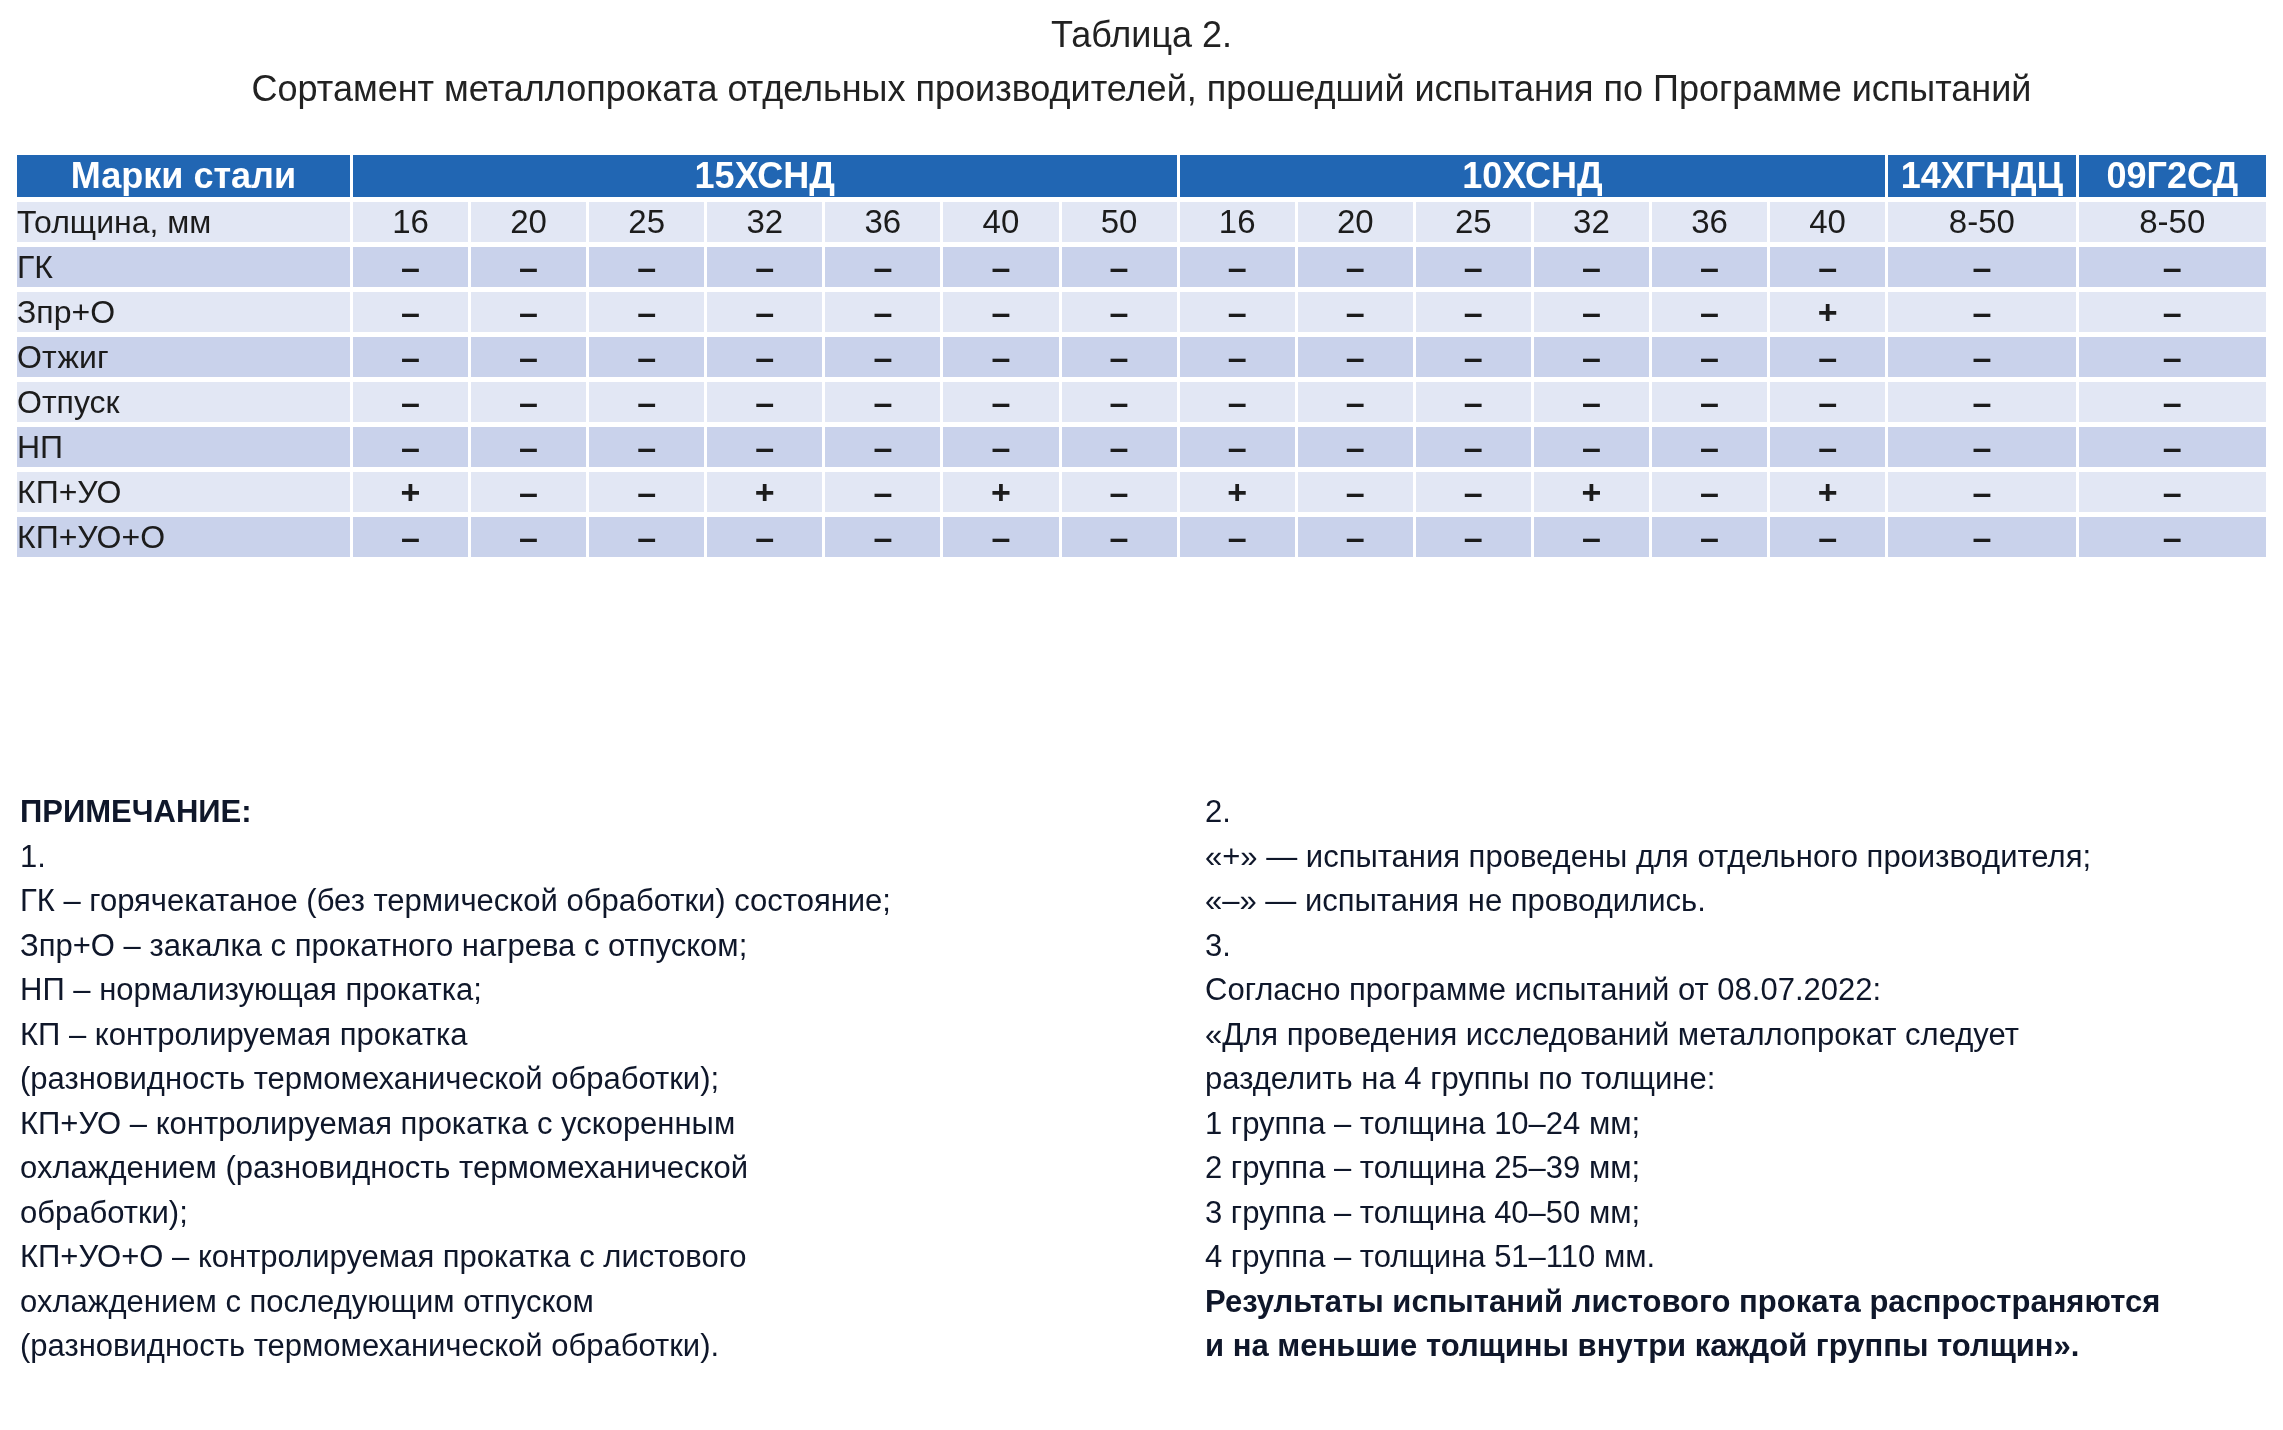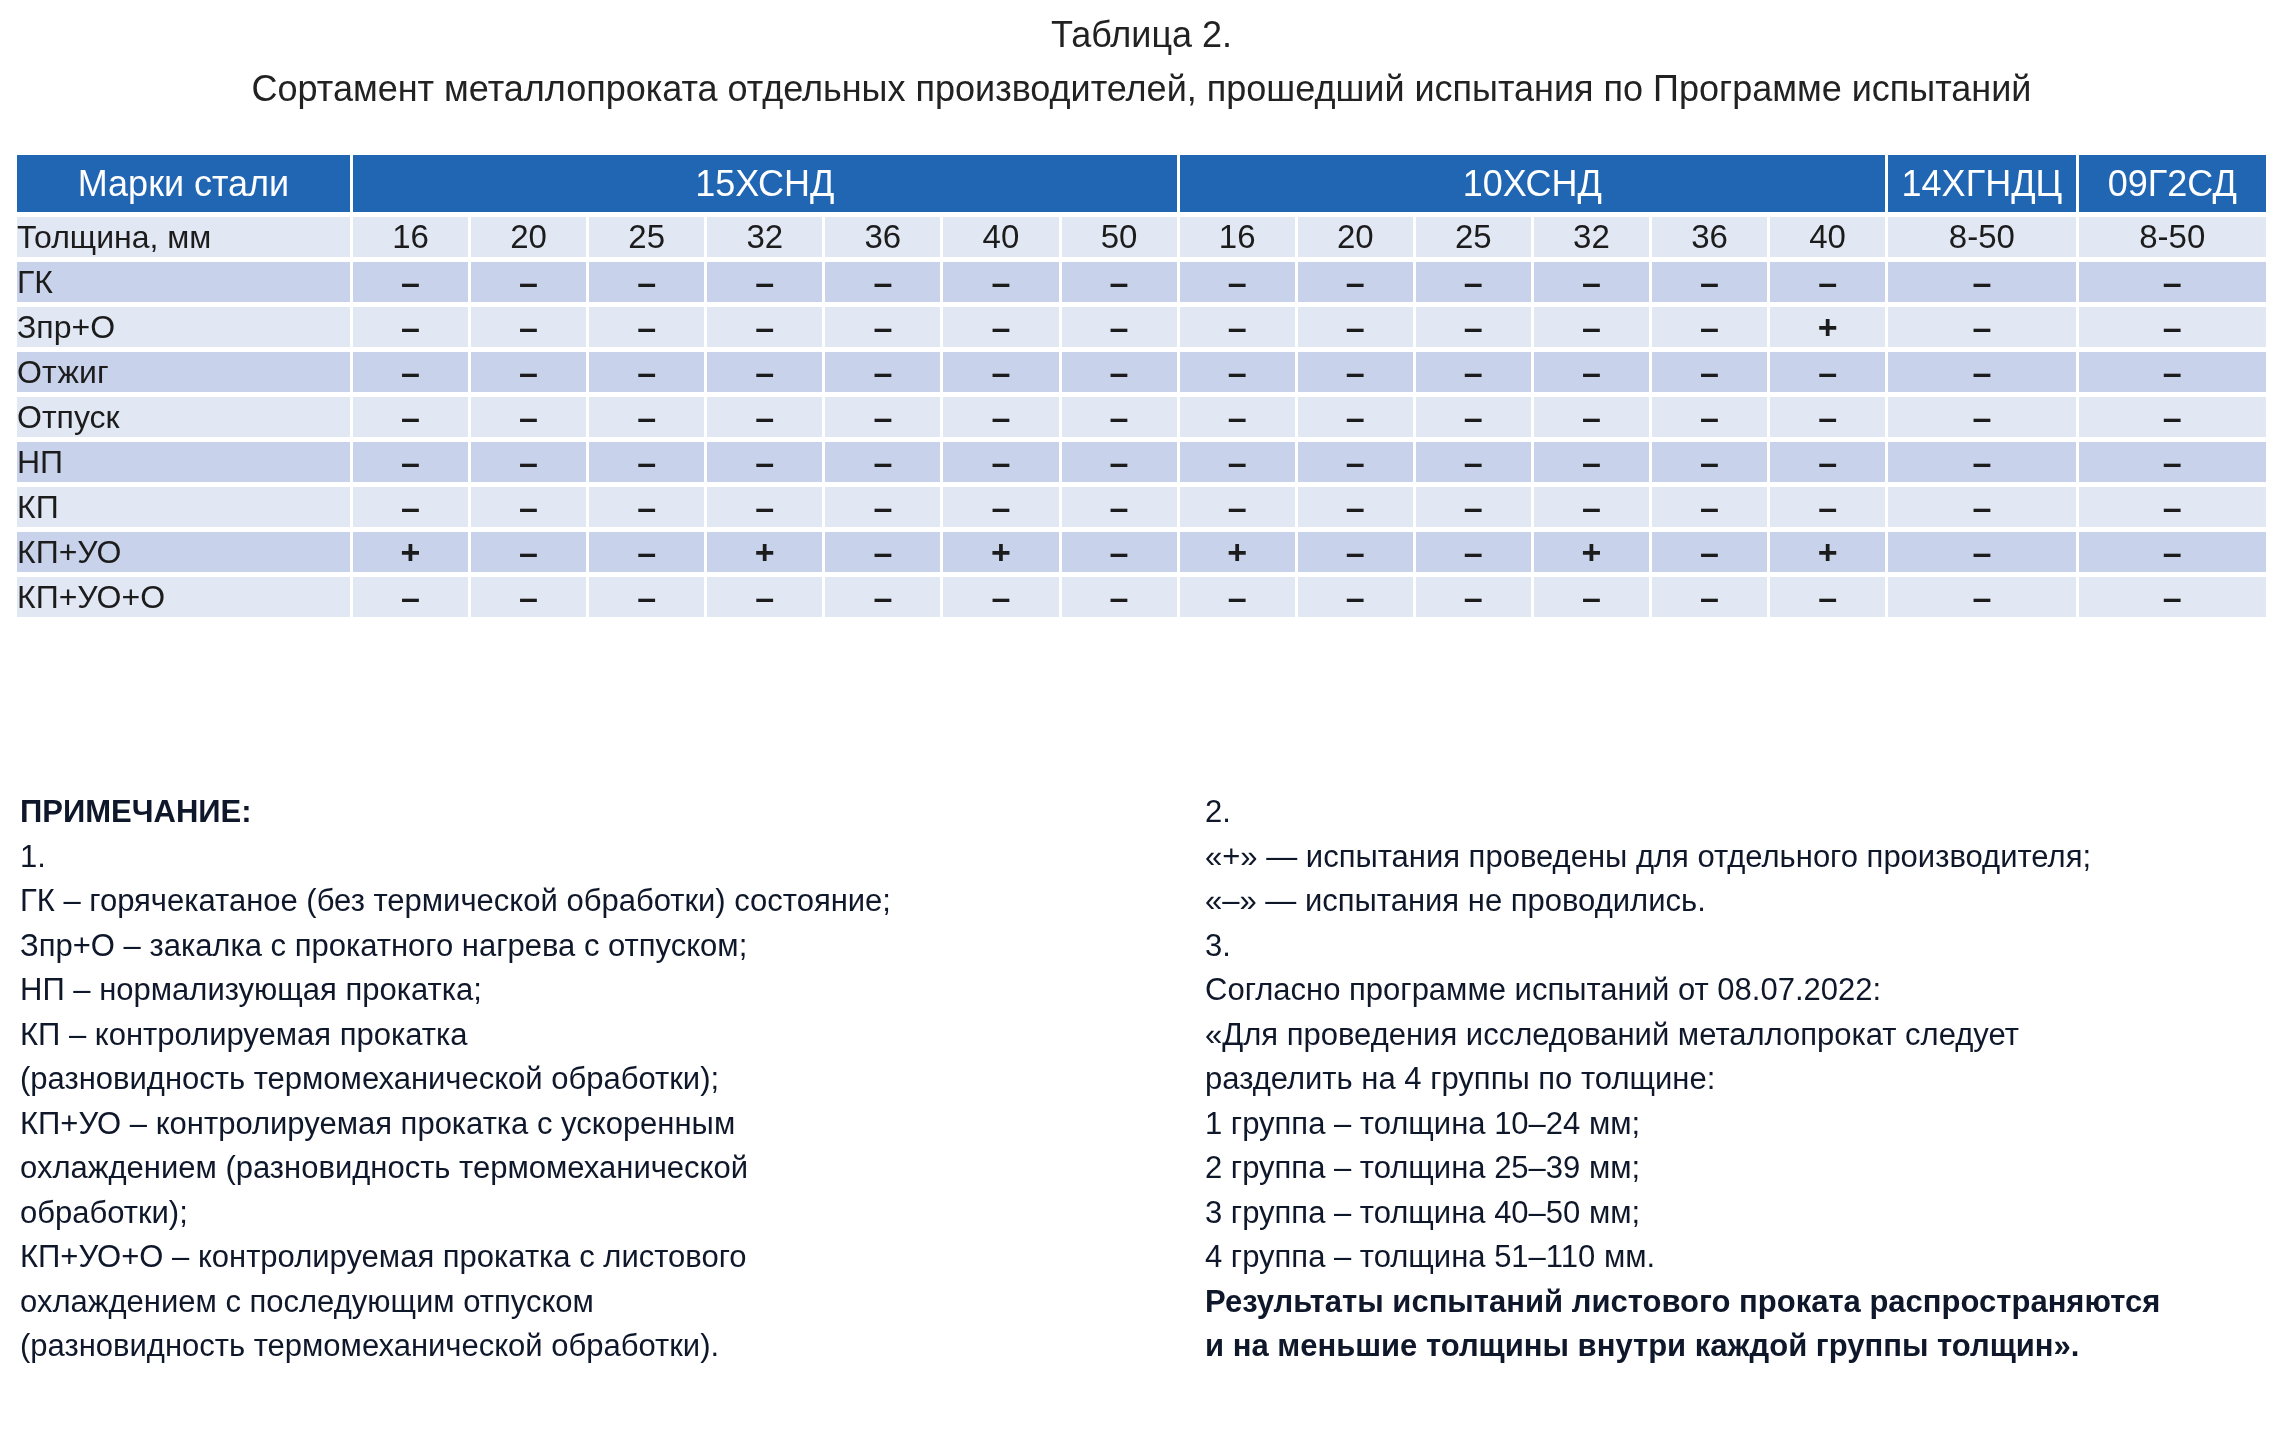--- a/index.html
+++ b/index.html
@@ -5,22 +5,22 @@
   html,body{margin:0;padding:0;background:#ffffff;}
   .page{position:relative;width:2283px;height:1430px;background:#fff;
         font-family:"Liberation Sans",sans-serif;color:#1c1c1c;overflow:hidden;}
   .title-line{position:absolute;left:0;width:100%;text-align:center;
         font-size:36px;color:#222;}
   #title1{top:14px;}
   #title2{top:68px;}
   table.sortament{position:absolute;left:14px;top:150px;width:2255px;
         border-spacing:3px 5px;table-layout:fixed;border-collapse:separate;}
   table.sortament th,table.sortament td{padding:0;overflow:hidden;white-space:nowrap;}
-  thead th{background:var(--header-bg,#2166B3);color:#fff;font-weight:normal;
-        font-size:36px;height:57px;text-align:center;}
+  thead th{background:var(--header-bg,#2166B3);color:#fff;font-weight:bold;
+        font-size:36px;height:42px;text-align:center;}
   tbody tr{height:40px;}
   tbody tr:nth-child(odd) td{background:var(--row-light,#E2E7F4);}
   tbody tr:nth-child(even) td{background:var(--row-dark,#C9D2EB);}
   td.rowlabel{text-align:left;padding-left:18px;font-size:32px;}
   td.val{text-align:center;font-size:33px;}
   td.mark{font-weight:bold;font-size:34px;}
   .notes{position:absolute;font-size:31px;line-height:44.5px;color:#0f172a;}
   #notes-left{left:20px;top:790px;}
   #notes-right{left:1205px;top:790px;}
   .note-line{white-space:nowrap;}
@@ -147,38 +147,20 @@
           <td class="val mark">–</td>
           <td class="val mark">–</td>
           <td class="val mark">–</td>
           <td class="val mark">–</td>
           <td class="val mark">–</td>
           <td class="val mark">–</td>
           <td class="val mark">–</td>
         </tr>
         <tr>
           <td class="rowlabel">НП</td>
-          <td class="val mark">–</td>
-          <td class="val mark">–</td>
-          <td class="val mark">–</td>
-          <td class="val mark">–</td>
-          <td class="val mark">–</td>
-          <td class="val mark">–</td>
-          <td class="val mark">–</td>
-          <td class="val mark">–</td>
-          <td class="val mark">–</td>
-          <td class="val mark">–</td>
-          <td class="val mark">–</td>
-          <td class="val mark">–</td>
-          <td class="val mark">–</td>
-          <td class="val mark">–</td>
-          <td class="val mark">–</td>
-        </tr>
-        <tr>
-          <td class="rowlabel">КП</td>
           <td class="val mark">–</td>
           <td class="val mark">–</td>
           <td class="val mark">–</td>
           <td class="val mark">–</td>
           <td class="val mark">–</td>
           <td class="val mark">–</td>
           <td class="val mark">–</td>
           <td class="val mark">–</td>
           <td class="val mark">–</td>
           <td class="val mark">–</td>

